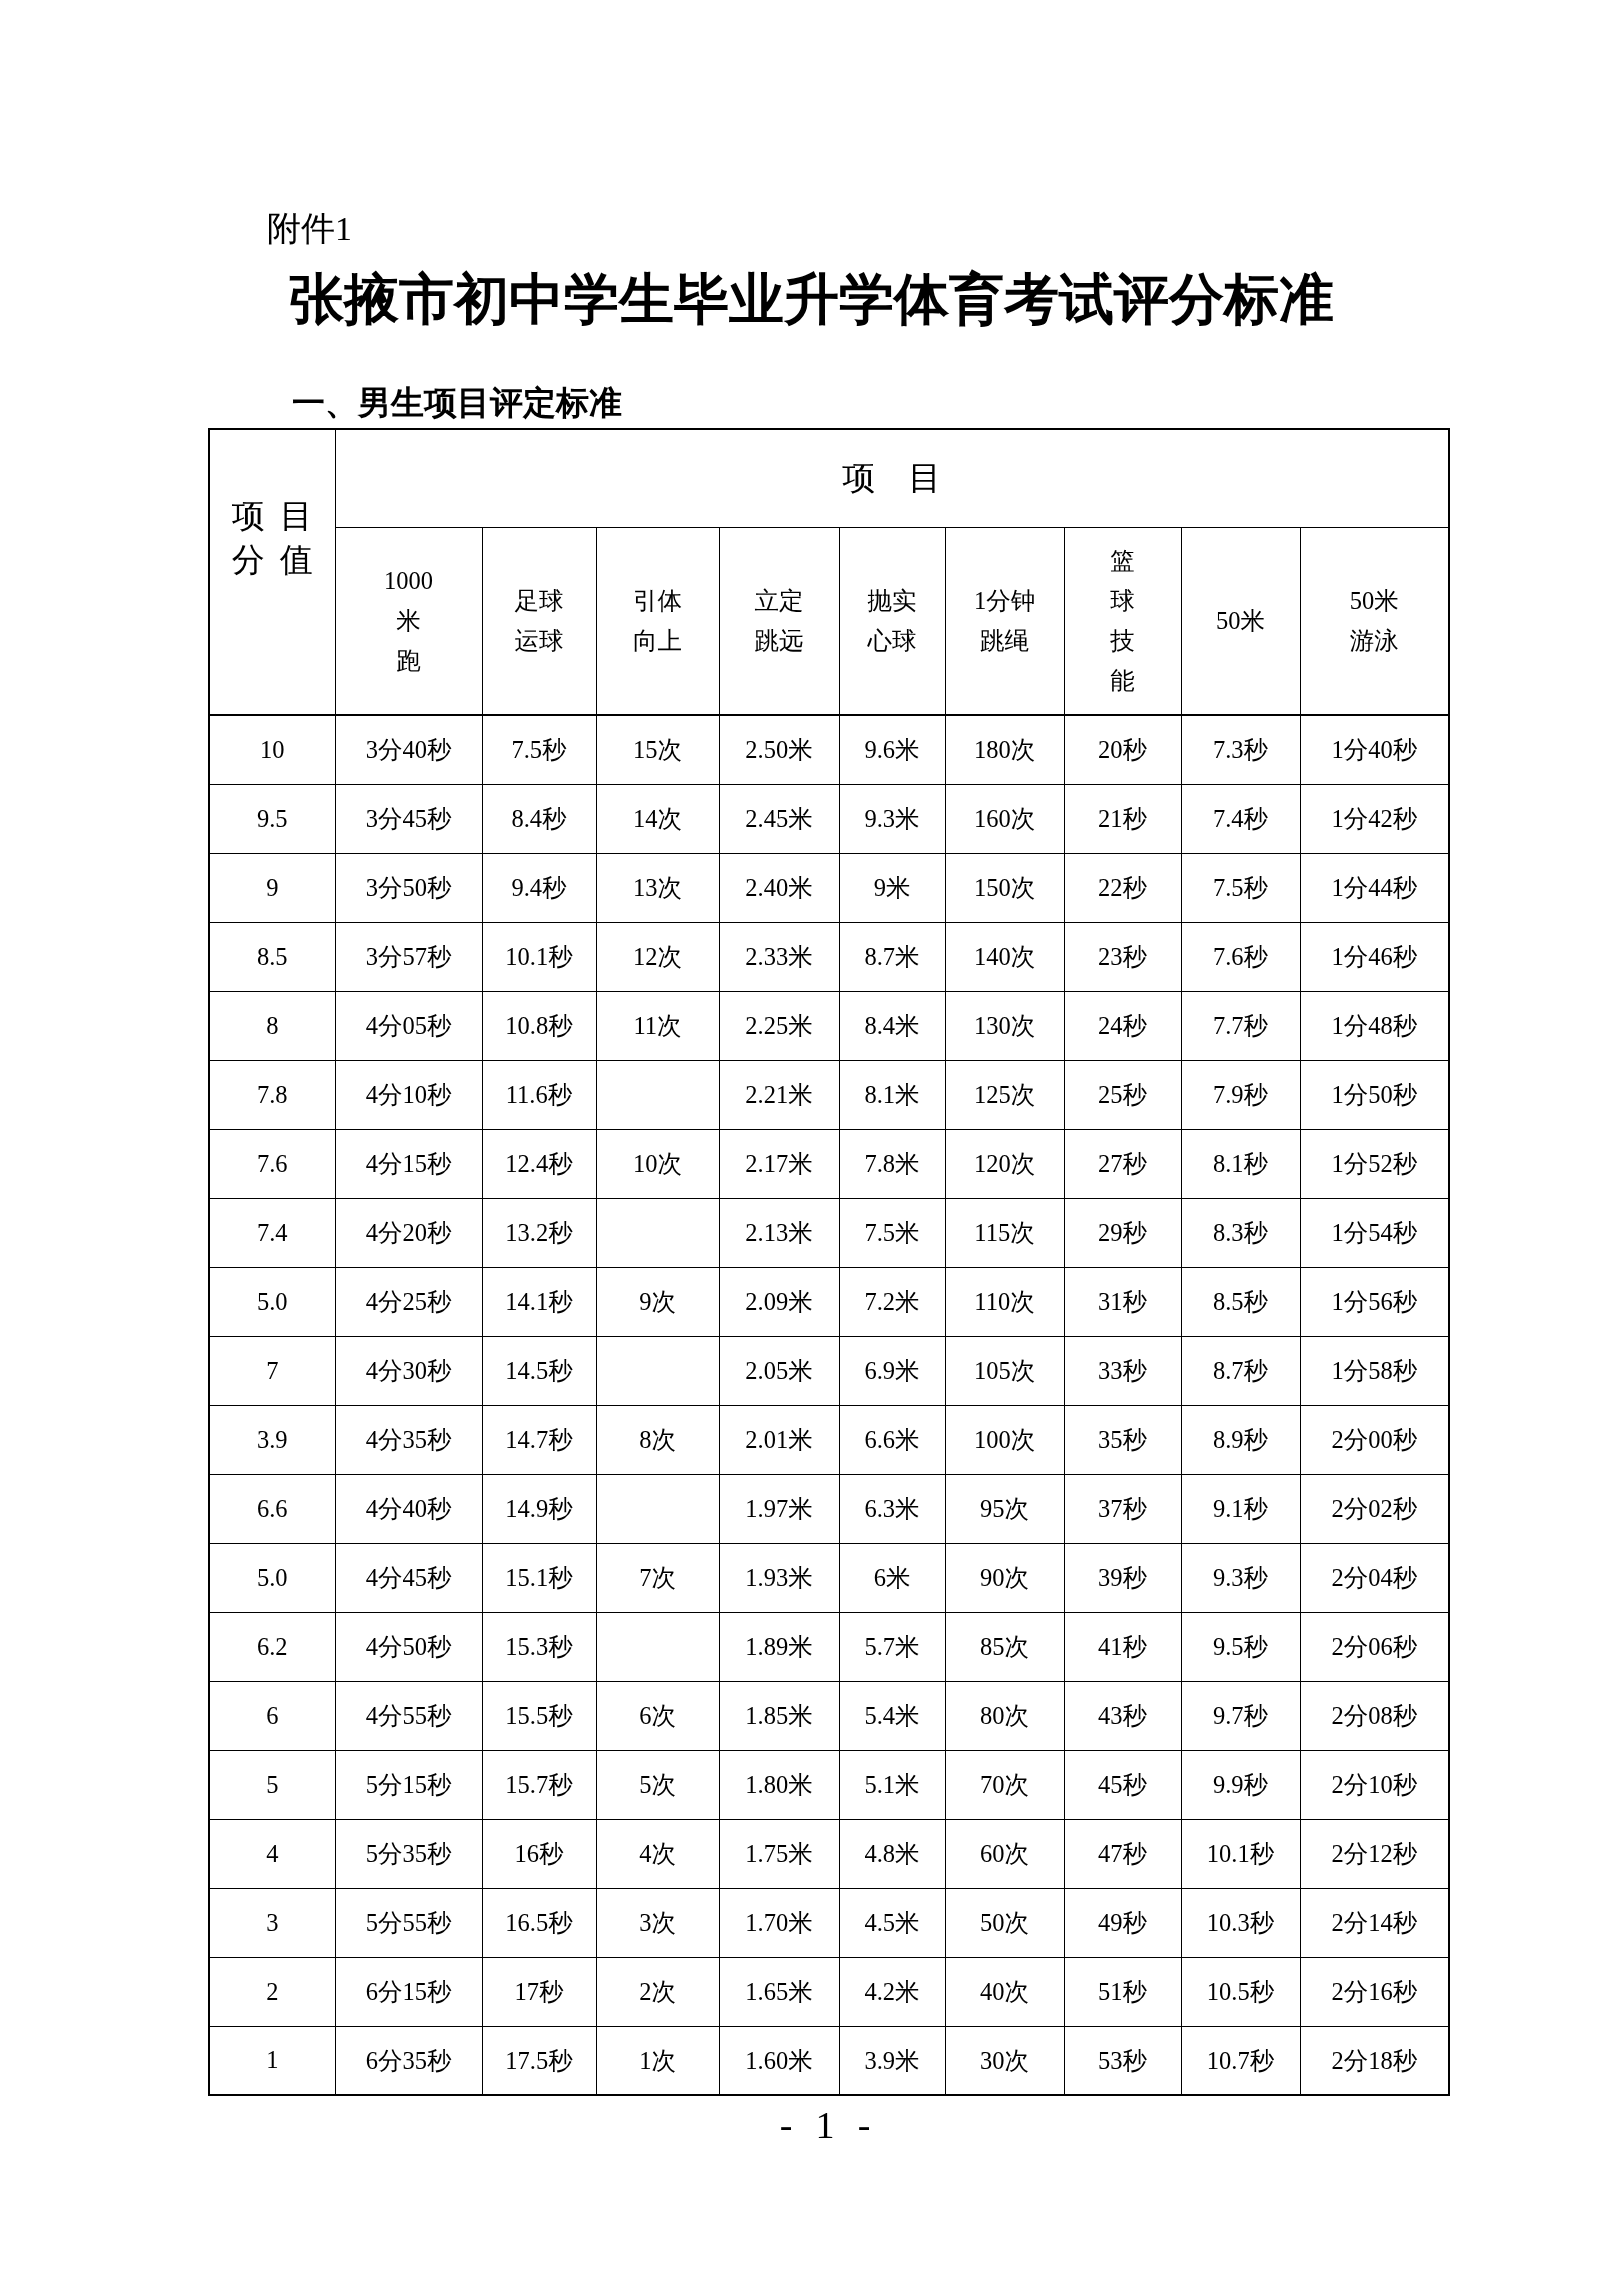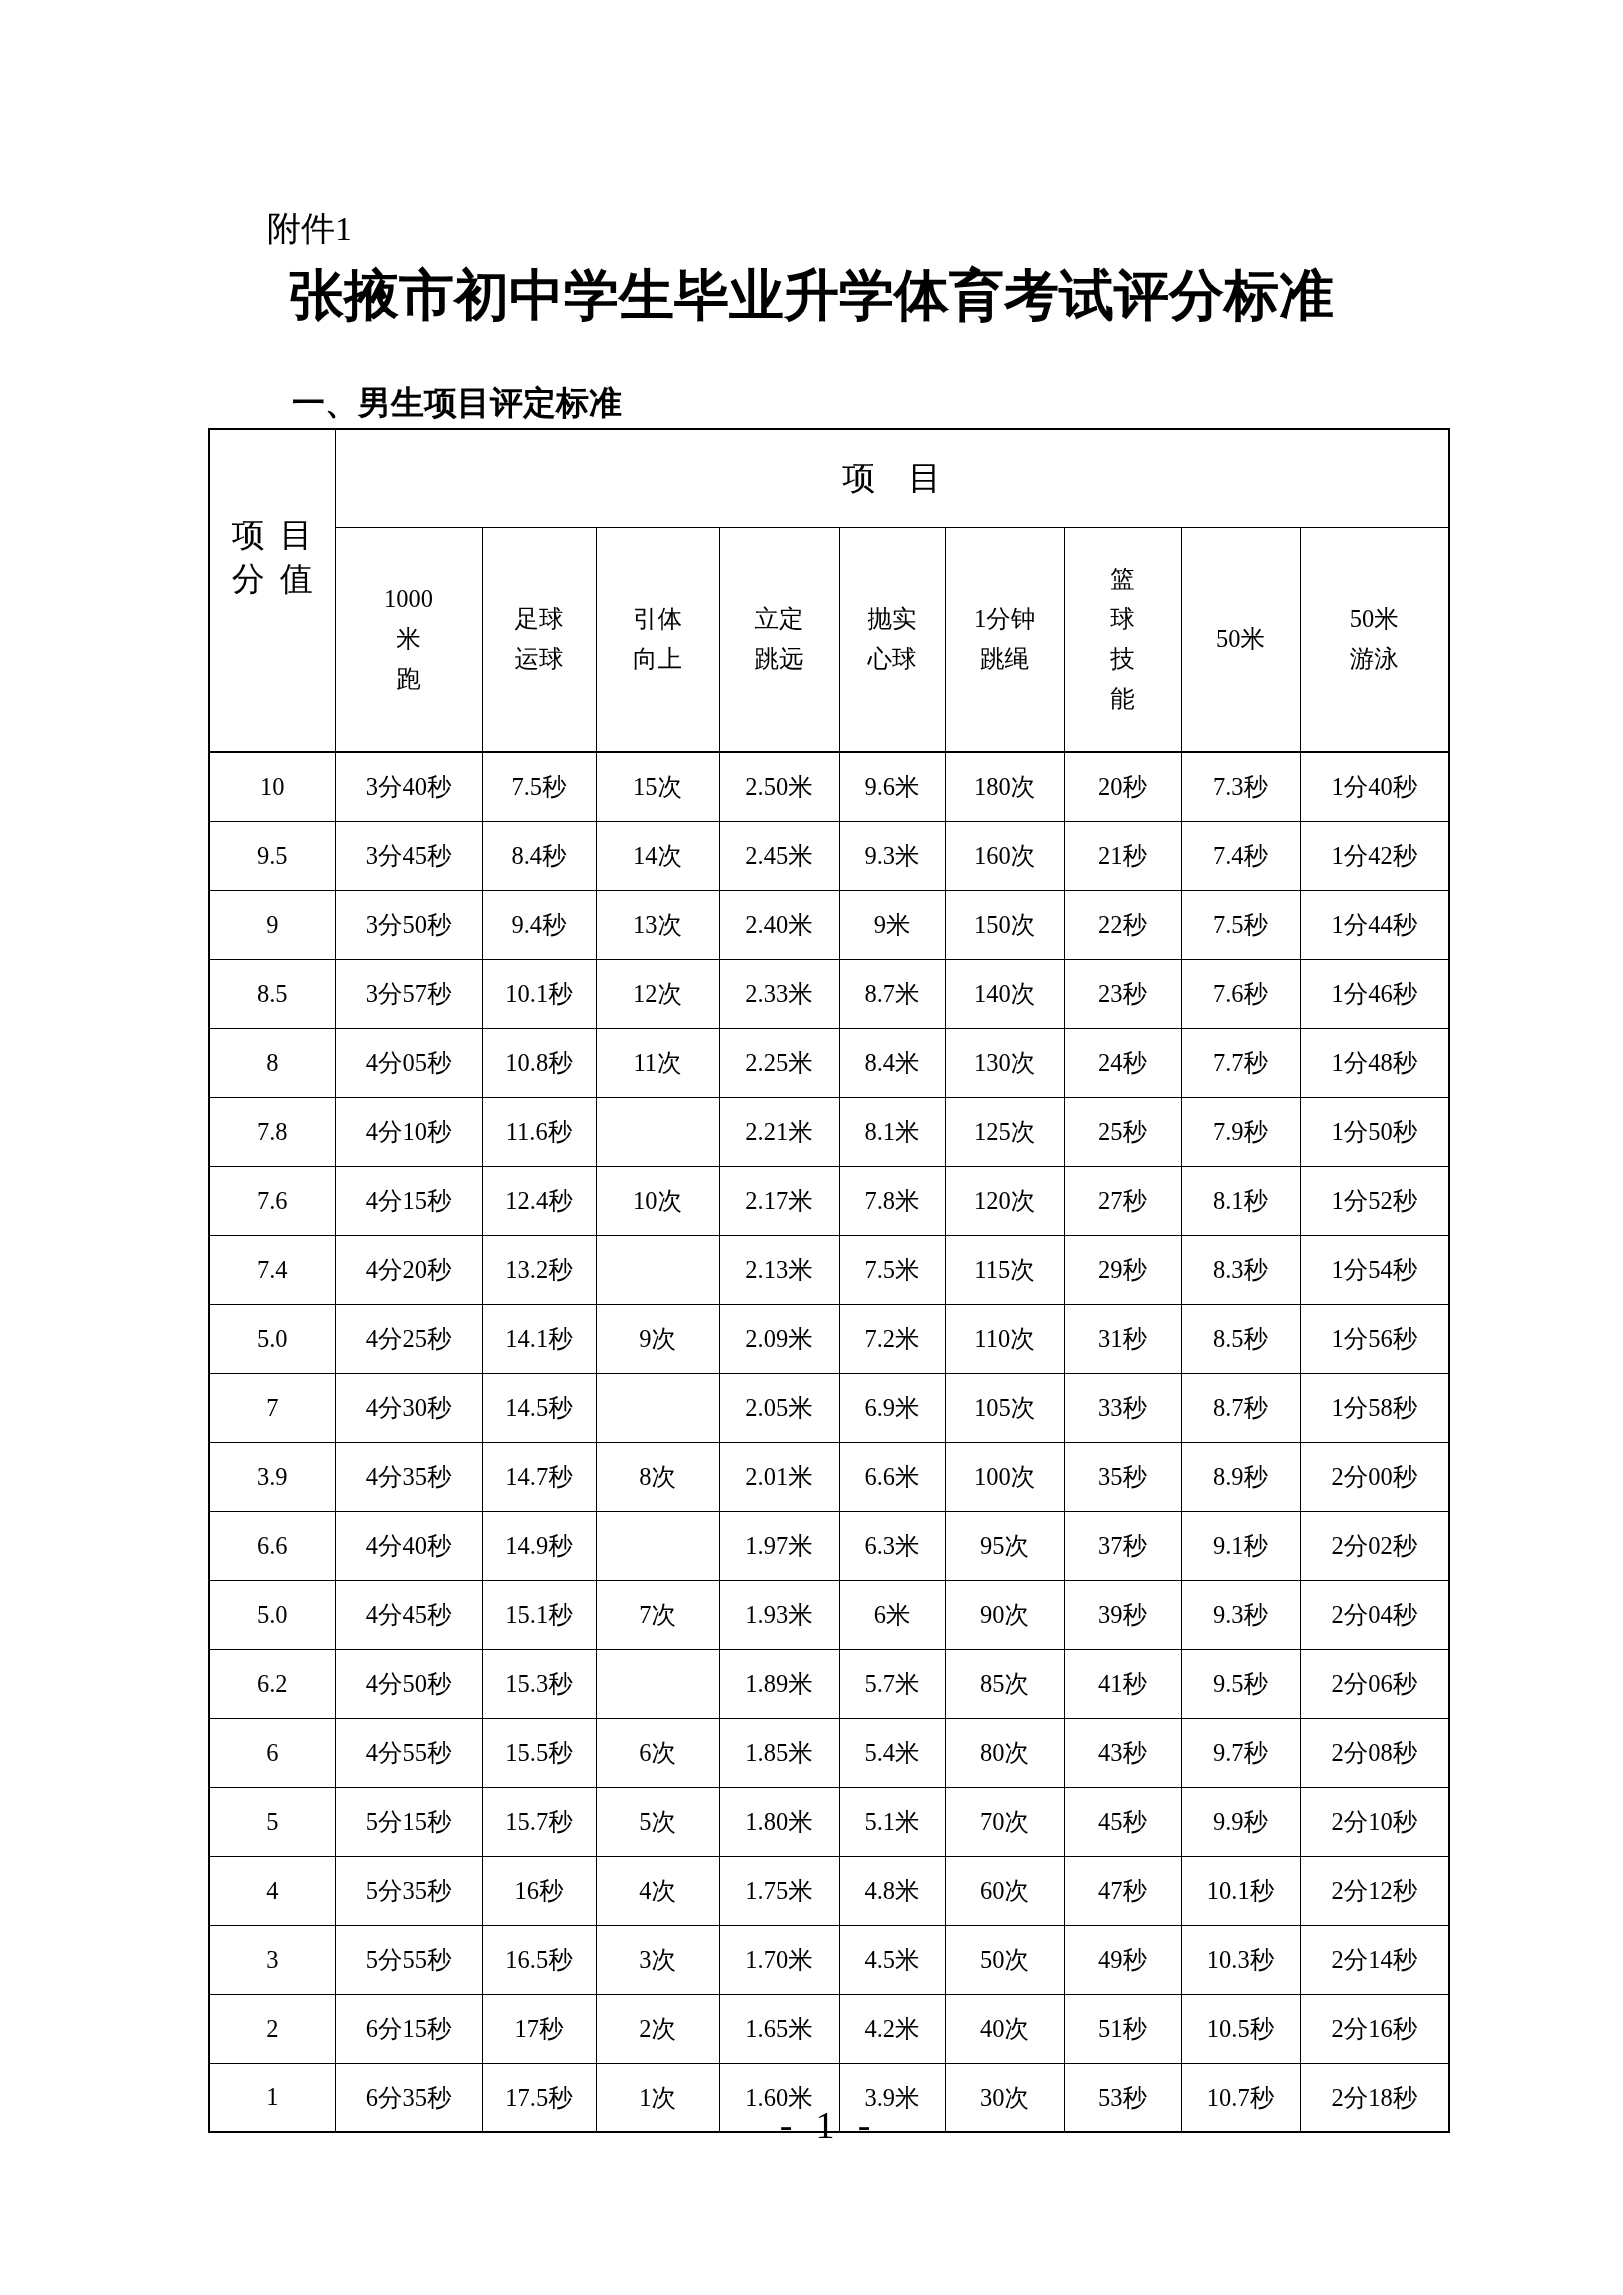--- a/index.html
+++ b/index.html
@@ -11,21 +11,21 @@
     font-family: "Liberation Serif", "DejaVu Serif", serif;
   }
   .attachment {
     position: absolute; left: 235px; top: 209px;
     font-size: 34px; line-height: 1.15; margin-left: 32px;
   }
   .doc-title {
     position: absolute; left: 0; top: 268px; width: 100%;
     margin: 0; text-align: center;
     font-size: 55px; font-weight: bold; line-height: 1.15;
-    font-family: Liberation Mono, monospace;
+    font-family: Liberation Serif, serif;
   }
   .section-heading {
     position: absolute; left: 280px; top: 372px;
     margin: 12px; font-size: 33px; font-weight: bold; line-height: 1.15;
     font-family: "Liberation Sans", "DejaVu Sans", sans-serif;
   }
   table.score-table {
     position: absolute; left: 208px; top: 428px;
     width: 1239px;
     border-collapse: collapse; table-layout: fixed;
@@ -41,21 +41,21 @@
   tr.group-row { height: 98px; }
   th.group-header {
     font-size: 33px; letter-spacing: 1em; text-indent: 1em;
   }
   th.corner-cell {
     font-size: 33px;
     padding-bottom: 68px;
     border-bottom: 2px solid #000;
   }
   .corner-line { letter-spacing: 0.45em; text-indent: 0.45em; line-height: 44px; }
-  tr.sub-row { height: 225px; }
+  tr.sub-row { height: 188px; }
   tr.sub-row th { border-bottom: 2px solid #000; font-size: 24.5px; }
   .hline { line-height: 40px; }
   tbody tr { height: 69px; margin-top: 25px; }
   tbody td { font-size: 24.5px; }
   .page-footer {
     position: absolute; left: 0; top: 2103px; width: 100%;
     text-align: center; font-size: 38px; letter-spacing: 6.8px;
     transform: translateX(17px);
   }
 </style>

